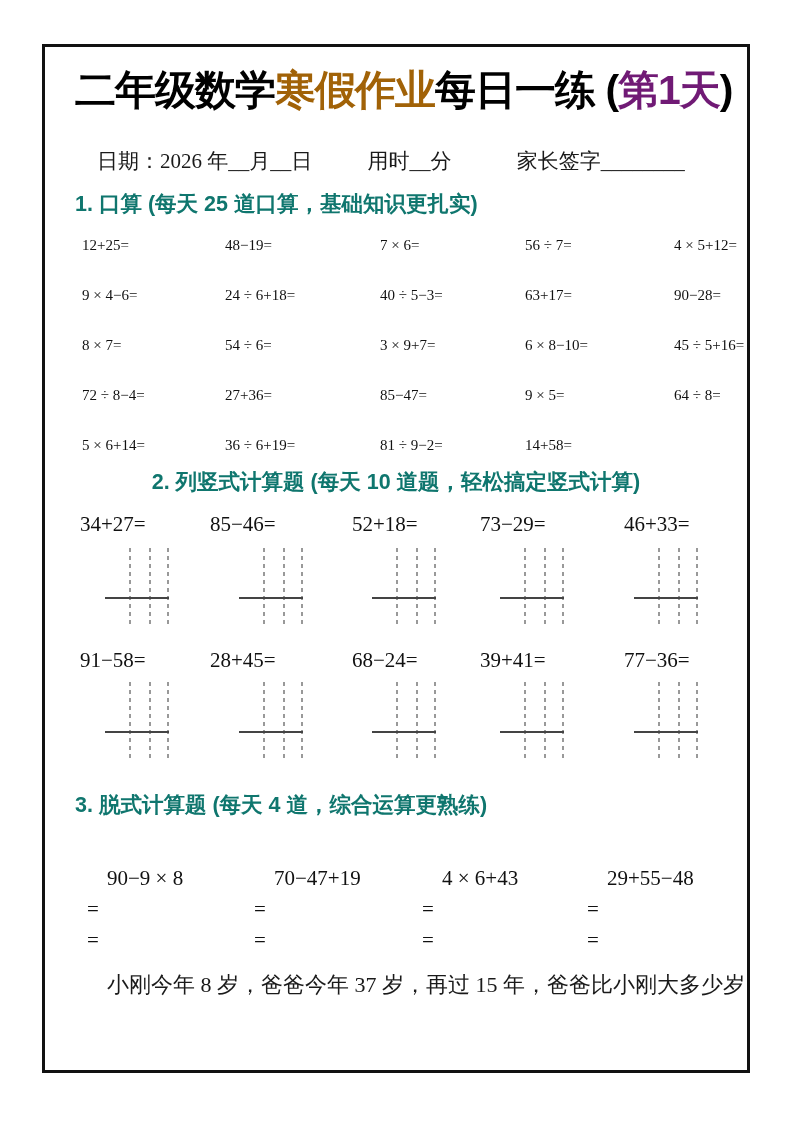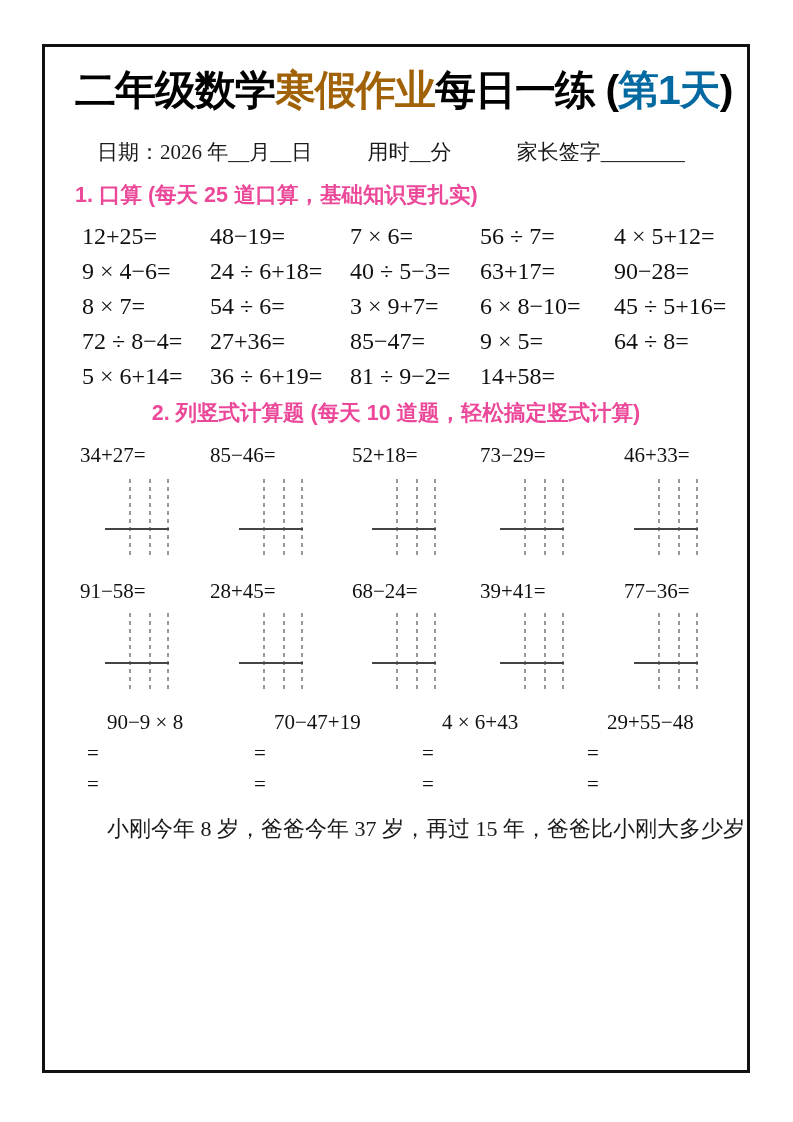--- a/index.html
+++ b/index.html
@@ -23,50 +23,51 @@
     margin:4px 0 0 0;
     text-align:center;
     font-family:"Liberation Sans","DejaVu Sans",sans-serif;
     font-weight:bold;
     font-size:41px;
     letter-spacing:-1px;
     white-space:nowrap;
     color:#000;
   }
   .title .red{color:#a16207;}
-  .title .blue{color:#0369a1;}
+  .title .blue{color:#701a75;}
   .meta{
-    margin-top:20px;
+    margin-top:29px;
     font-size:21px;
     white-space:nowrap;
     color:#1a1a1a;
   }
   .meta .m-date{margin-left:22px;}
   .meta .m-time{margin-left:50px;}
   .meta .m-sign{margin-left:60px;}
   .sec-head{
     font-family:"Liberation Sans","DejaVu Sans",sans-serif;
     font-weight:bold;
     font-size:21.5px;
-    color:#ec4899;
+    color:#0f766e;
     white-space:nowrap;
   }
   .sh1{margin-top:14px;}
   .sh2{margin-top:4px;text-align:center;}
   .sh3{margin-top:30px;}
   .sh4{margin-top:40px;}
   
   .oral-grid{
     margin-top:10px;
     padding-left:7px;
     display:grid;
     grid-template-columns:128px 140px 130px 134px auto;
-    font-size:24px;
+    font-size:15px;
     line-height:35px;
     white-space:nowrap;
+    gap:15px;
   }
   
   .vlabels{
     margin-top:16px;
     padding-left:5px;
     display:grid;
     grid-template-columns:130px 142px 128px 144px auto;
     font-size:21px;
     line-height:24px;
     white-space:nowrap;
@@ -101,21 +102,21 @@
   .row2-spaces{margin-top:10px;}
   
   .sgrid{
     margin-top:16px;
     padding-left:12px;
     display:grid;
     grid-template-columns:167px 168px 165px auto;
     font-size:21px;
     white-space:nowrap;
   }
-  .scell{display:flex;flex-direction:column;}
+  .scell{display:flex;flex-direction:column;margin-top:28px;}
   .sprob{margin-left:20px;height:31px;line-height:31px;}
   .seq{height:31px;line-height:31px;}
   
   .word{
     margin:14px 0 0 0;
     padding-left:32px;
     font-size:22px;
     color:#1a1a1a;
     white-space:nowrap;
   }
@@ -237,20 +238,21 @@
         <span class="hl"></span>
       </div>
     <div class="ws ws-m5">
         <span class="dv dv1"></span>
         <span class="dv dv2"></span>
         <span class="dv dv3"></span>
         <span class="hl"></span>
       </div>
   </div>
 
+  <div class="sec-head sh3">3. 脱式计算题 (每天 4 道，综合运算更熟练)</div>
 
   <div class="sgrid">
     <div class="scell">
       <span class="sprob">90−9 × 8</span>
       <span class="seq">=</span>
       <span class="seq">=</span>
     </div>
     <div class="scell">
       <span class="sprob">70−47+19</span>
       <span class="seq">=</span>

